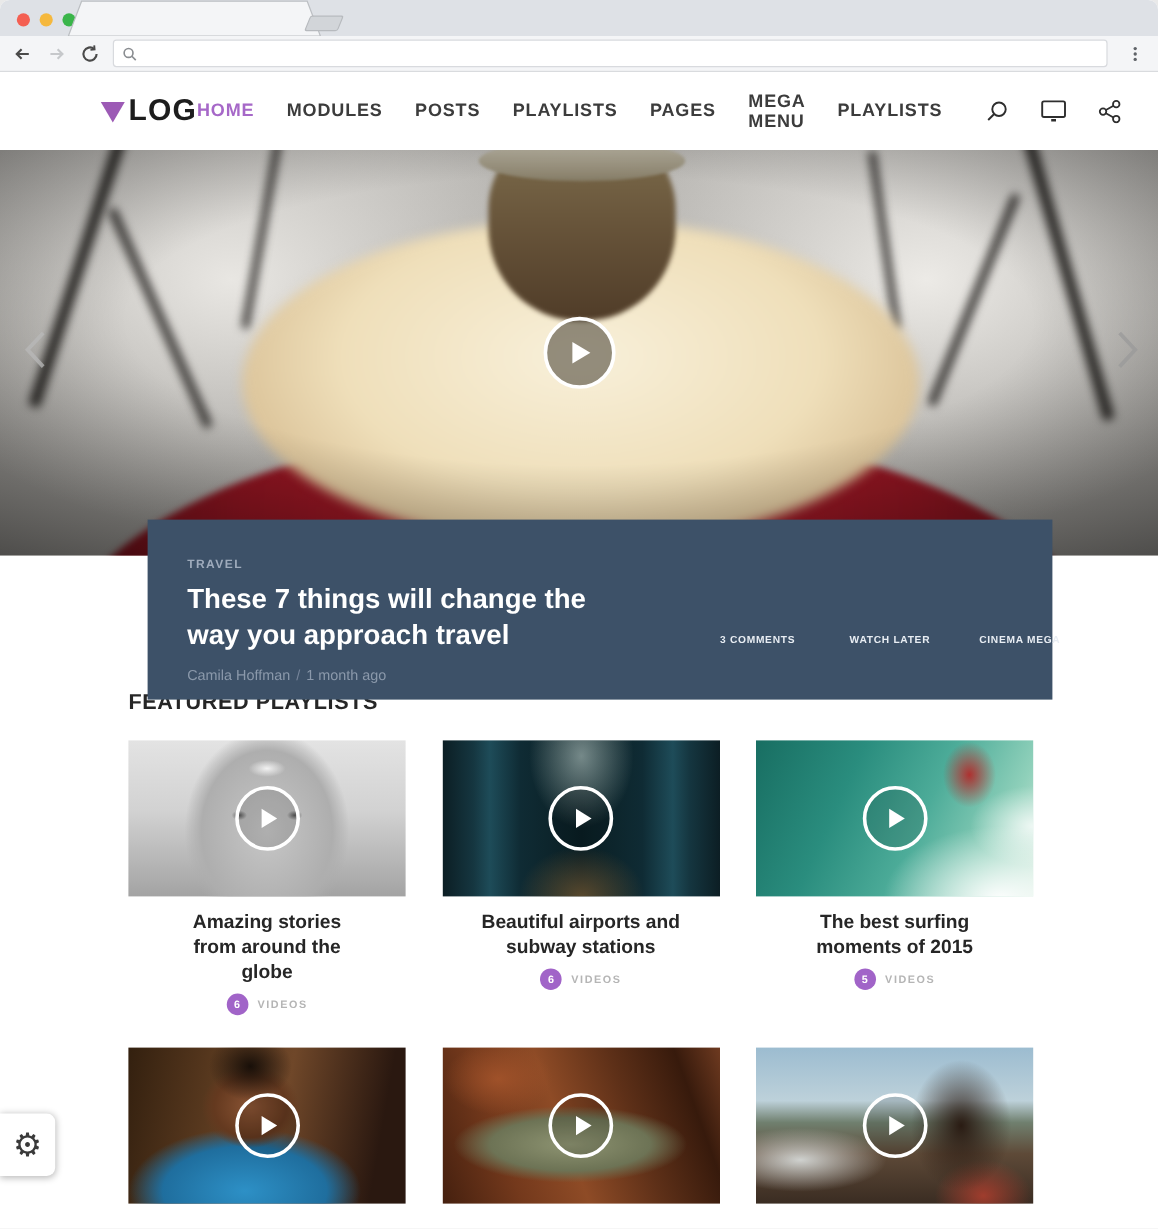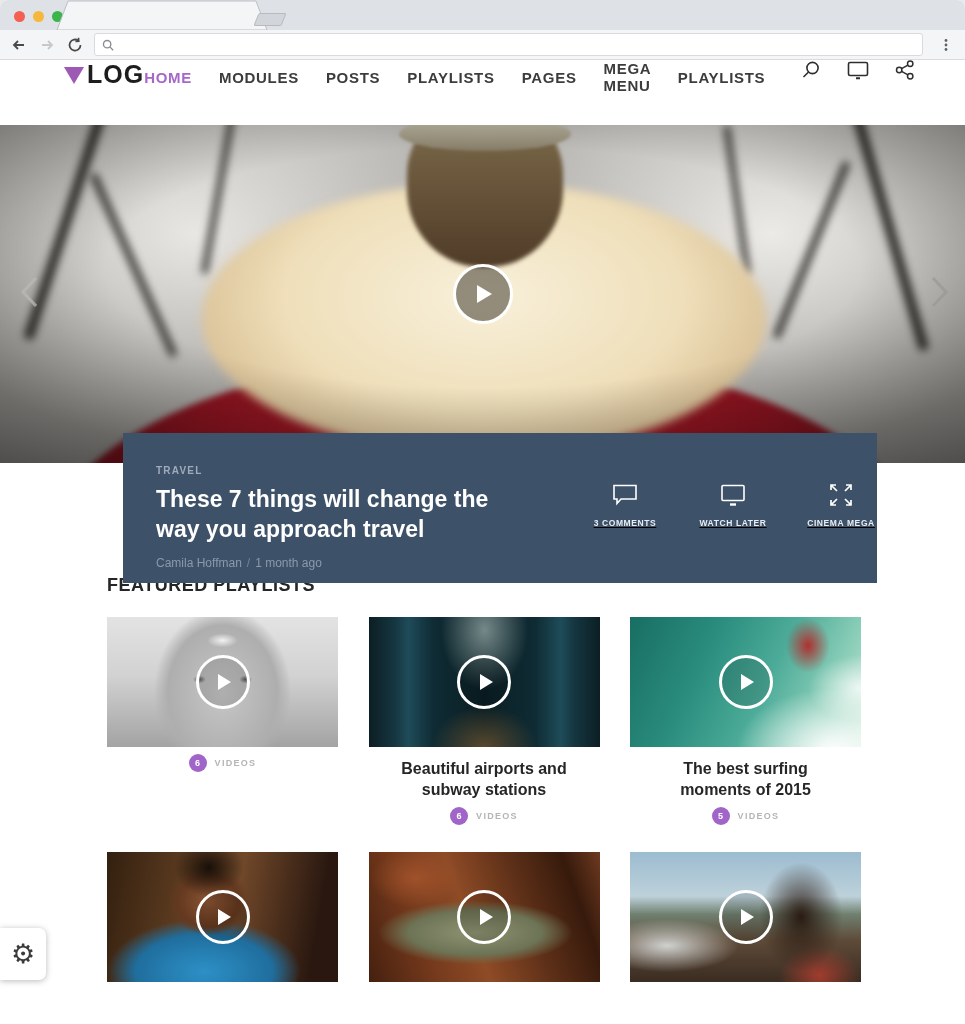--- a/index.html
+++ b/index.html
@@ -18,21 +18,21 @@
   .toolbar { height:30px; background:#f4f5f7; border-bottom:1px solid #d9dbde;
     display:flex; align-items:center; padding:0 10px; gap:10px; }
   .tool-ic { width:18px; height:18px; flex:0 0 auto; display:flex; align-items:center; justify-content:center; }
   .addressbar { flex:1; height:23px; background:#fff; border:1px solid #d8dade; border-radius:3px;
     display:flex; align-items:center; padding:0 7px; gap:6px; margin-right:4px; }
   .addressbar input { border:none; outline:none; flex:1; font-size:12px; background:transparent;
     font-family:"Liberation Sans", sans-serif; }
 
   
   .site { position:relative; background:#fff; }
-  .nav { height:65px; display:flex; align-items:flex-start; padding:0 104px 0 64px; background:#fff; }
+  .nav { height:65px; display:flex; align-items:center; padding:0 104px 0 84px; background:#fff; }
   .logo { display:flex; align-items:center; cursor:pointer; }
   .logo-tri { width:0; height:0; border-left:10px solid transparent; border-right:10px solid transparent;
     border-top:17px solid #9c5ab5; margin-right:3px; margin-top:2px; }
   .logo-txt { font-size:25px; font-weight:800; letter-spacing:1px; color:#1d1d1d; }
   .menu { display:flex; align-items:center; margin-left:auto; gap:27px; list-style:none; }
   .menu li { font-size:15px; font-weight:700; letter-spacing:.7px; color:#3c3c3c; cursor:pointer; }
   .menu li.active { color:#a668c8; }
   .nav-icons { display:flex; align-items:center; gap:26px; margin-left:36px; }
   .nav-icons .nico { cursor:pointer; display:flex; }
 
@@ -75,21 +75,21 @@
 
   
   .overlay-card { position:absolute; z-index:9; left:123px; top:373px; width:754px; height:150px;
     background:#3d5168; padding:32px 0 0 33px; display:flex; }
   .oc-left { width:430px; }
   .oc-cat { font-size:10px; font-weight:600; letter-spacing:1.2px; color:#9fabbc; cursor:pointer; }
   .oc-title { margin-top:8px; font-size:23px; line-height:30px; font-weight:700; color:#fff; cursor:pointer; }
   .oc-meta { margin-top:12px; font-size:12px; color:#8b99ab; }
   .oc-meta .sep { margin:0 5px; color:#76849a; }
   .oc-actions { display:flex; margin-left:72px; gap:36px; padding-top:18px; }
-  .oc-act { width:72px; display:flex; flex-direction:column; align-items:center; gap:11px; cursor:pointer;text-decoration:underline; }
+  .oc-act { width:72px; display:flex; flex-direction:row; align-items:center; gap:11px; cursor:pointer; }
   .oc-act .lbl { font-size:8.5px; font-weight:600; letter-spacing:.6px; color:#e8edf3; white-space:nowrap; }
 
   
   .content { width:754px; margin-left:107px; }
   .featured-heading { margin-top:112px; font-size:18px; font-weight:800; letter-spacing:.5px; color:#262626; }
   .grid { display:grid; grid-template-columns:repeat(3,231px); column-gap:30.5px; margin-top:21px; }
   .card { cursor:pointer; }
   .card-img { position:relative; width:231px; height:130px; overflow:hidden; }
   .card-title { margin:11px auto 0; text-align:center; font-size:16px; line-height:21px;
     font-weight:700; color:#262626; }
@@ -292,20 +292,21 @@
     </div>
 
     <div class="content">
       <h2 class="featured-heading">FEATURED PLAYLISTS</h2>
 
       <div class="grid">
         <div class="card">
           <div class="card-img img-oldman">
             <div class="play card-play"></div>
           </div>
+          <div class="card-title">Amazing stories from around the globe</div>
           <div class="badge-row">
             <span class="badge">6</span>
             <span class="badge-lbl">VIDEOS</span>
           </div>
         </div>
         <div class="card">
           <div class="card-img img-subway">
             <div class="play card-play"></div>
           </div>
           <div class="card-title">Beautiful airports and subway stations</div>

